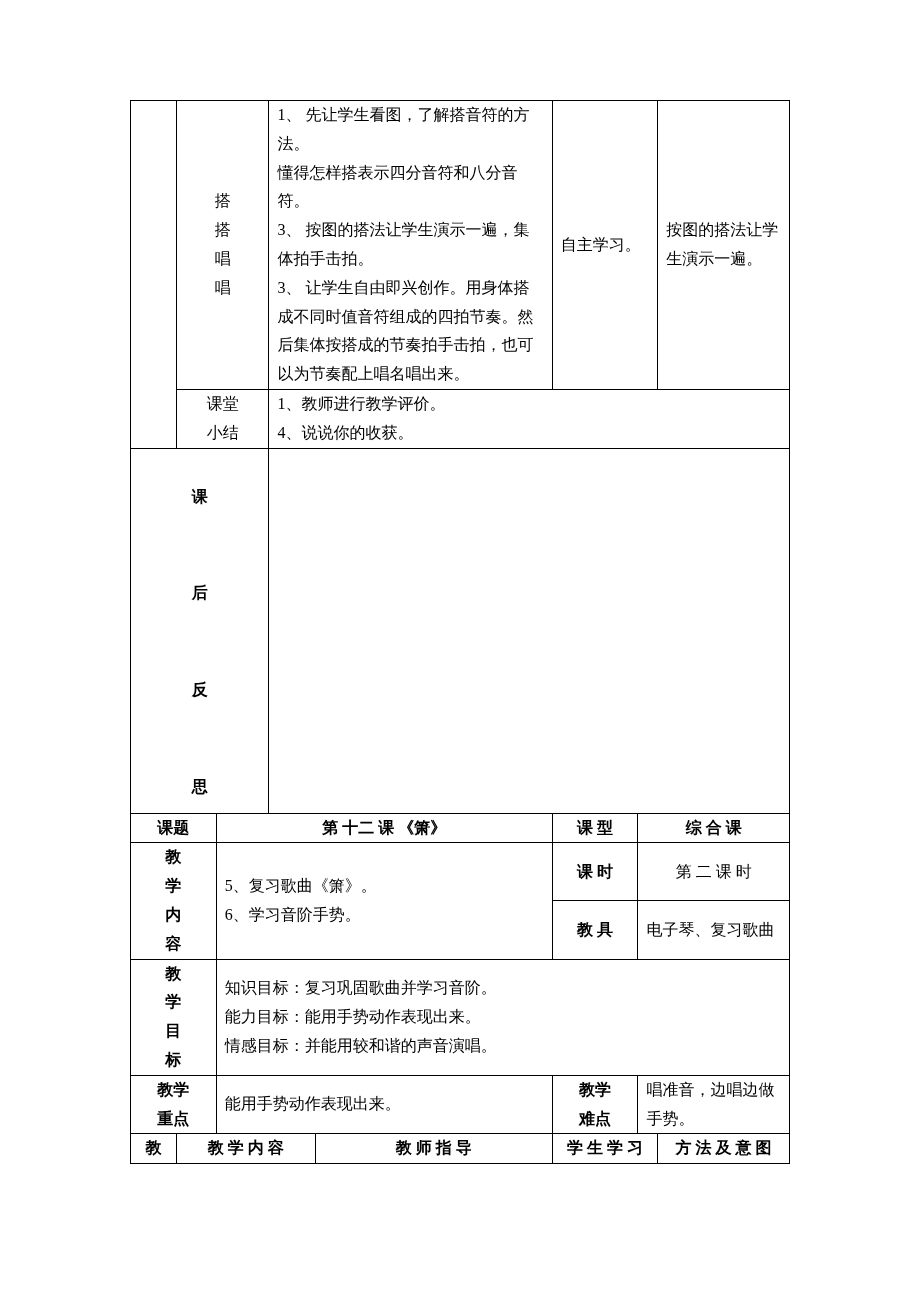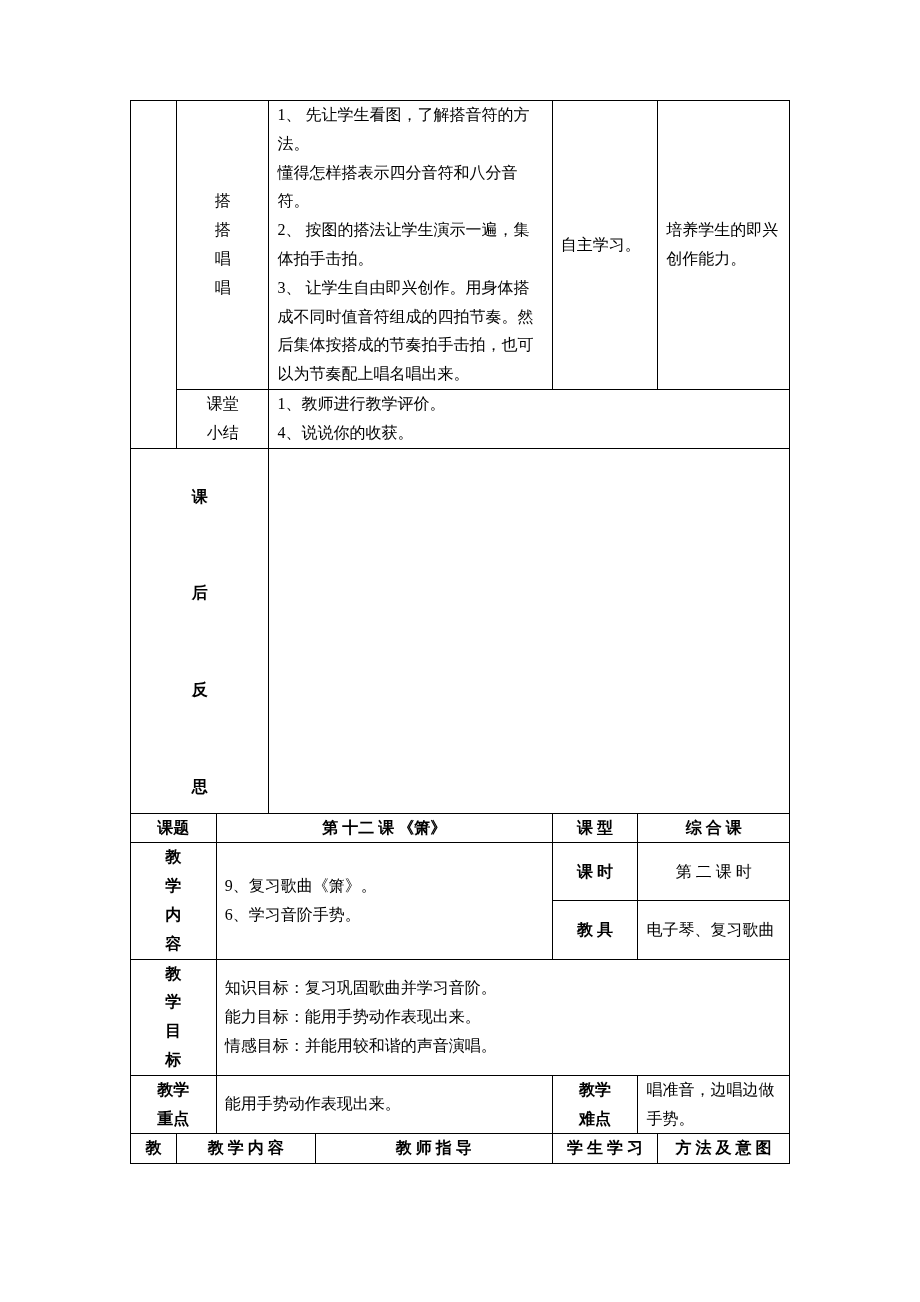--- a/index.html
+++ b/index.html
@@ -84,25 +84,25 @@
       <div class="vert-stack">
         <span>搭</span>
         <span>搭</span>
         <span>唱</span>
         <span>唱</span>
       </div>
     </td>
     <td colspan="2">
           <div>1、 先让学生看图，了解搭音符的方法。</div>
           <div>懂得怎样搭表示四分音符和八分音符。</div>
-          <div>2、 按图的搭法让学生演示一遍，集体拍手击拍。</div>
+          <div>3、 按图的搭法让学生演示一遍，集体拍手击拍。</div>
           <div>3、 让学生自由即兴创作。用身体搭成不同时值音符组成的四拍节奏。然后集体按搭成的节奏拍手击拍，也可以为节奏配上唱名唱出来。</div>
         </td>
     <td colspan="2">自主学习。</td>
-    <td>培养学生的即兴创作能力。</td>
+    <td>按图的搭法让学生演示一遍。</td>
   </tr>
 
   <tr>
     <td colspan="2" class="center">
       <div class="vert-stack">
         <span>课堂</span>
         <span>小结</span>
       </div>
     </td>
     <td colspan="5">
@@ -131,21 +131,21 @@
   <tr>
     <td colspan="2" rowspan="2" class="center bold">
       <div class="vert-stack">
         <span>教</span>
         <span>学</span>
         <span>内</span>
         <span>容</span>
       </div>
     </td>
     <td colspan="3" rowspan="2">
-          <div>9、复习歌曲《箫》。</div>
+          <div>5、复习歌曲《箫》。</div>
           <div>6、学习音阶手势。</div>
         </td>
     <td class="center bold">课 时</td>
     <td colspan="2" class="center">第 二 课 时</td>
   </tr>
   <tr>
     <td class="center bold">教 具</td>
     <td colspan="2">电子琴、复习歌曲</td>
   </tr>
 

